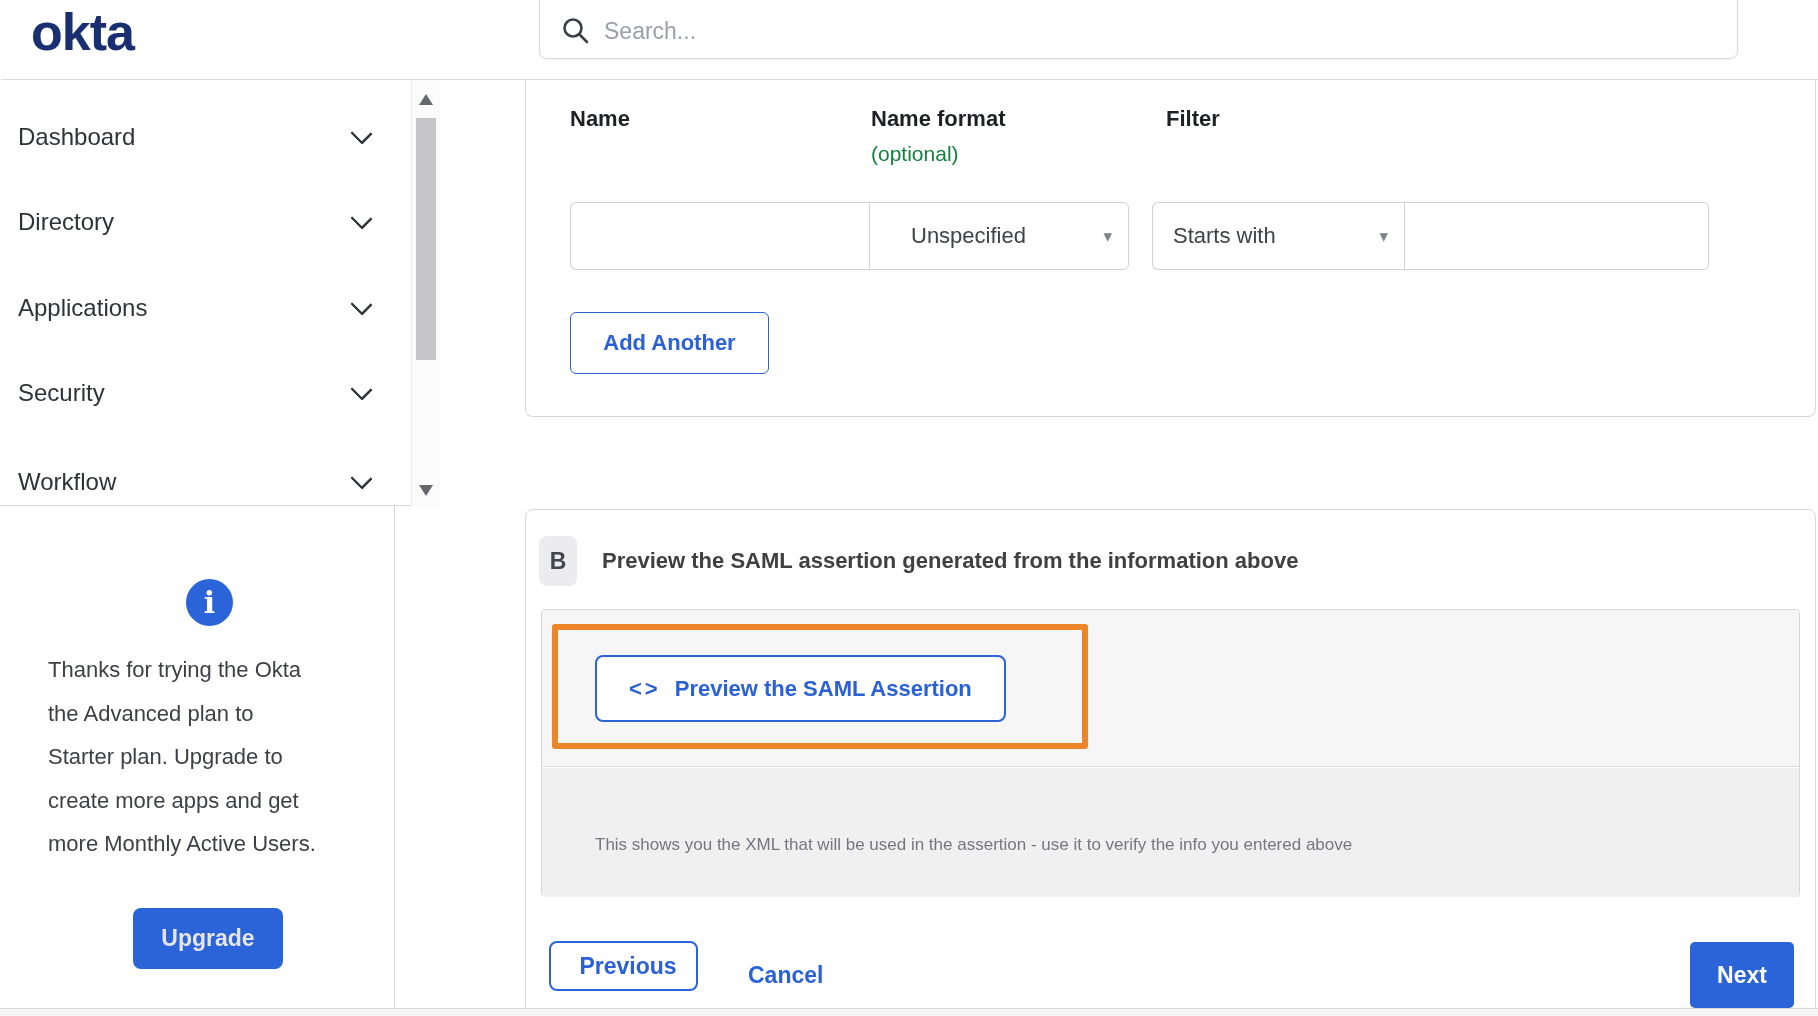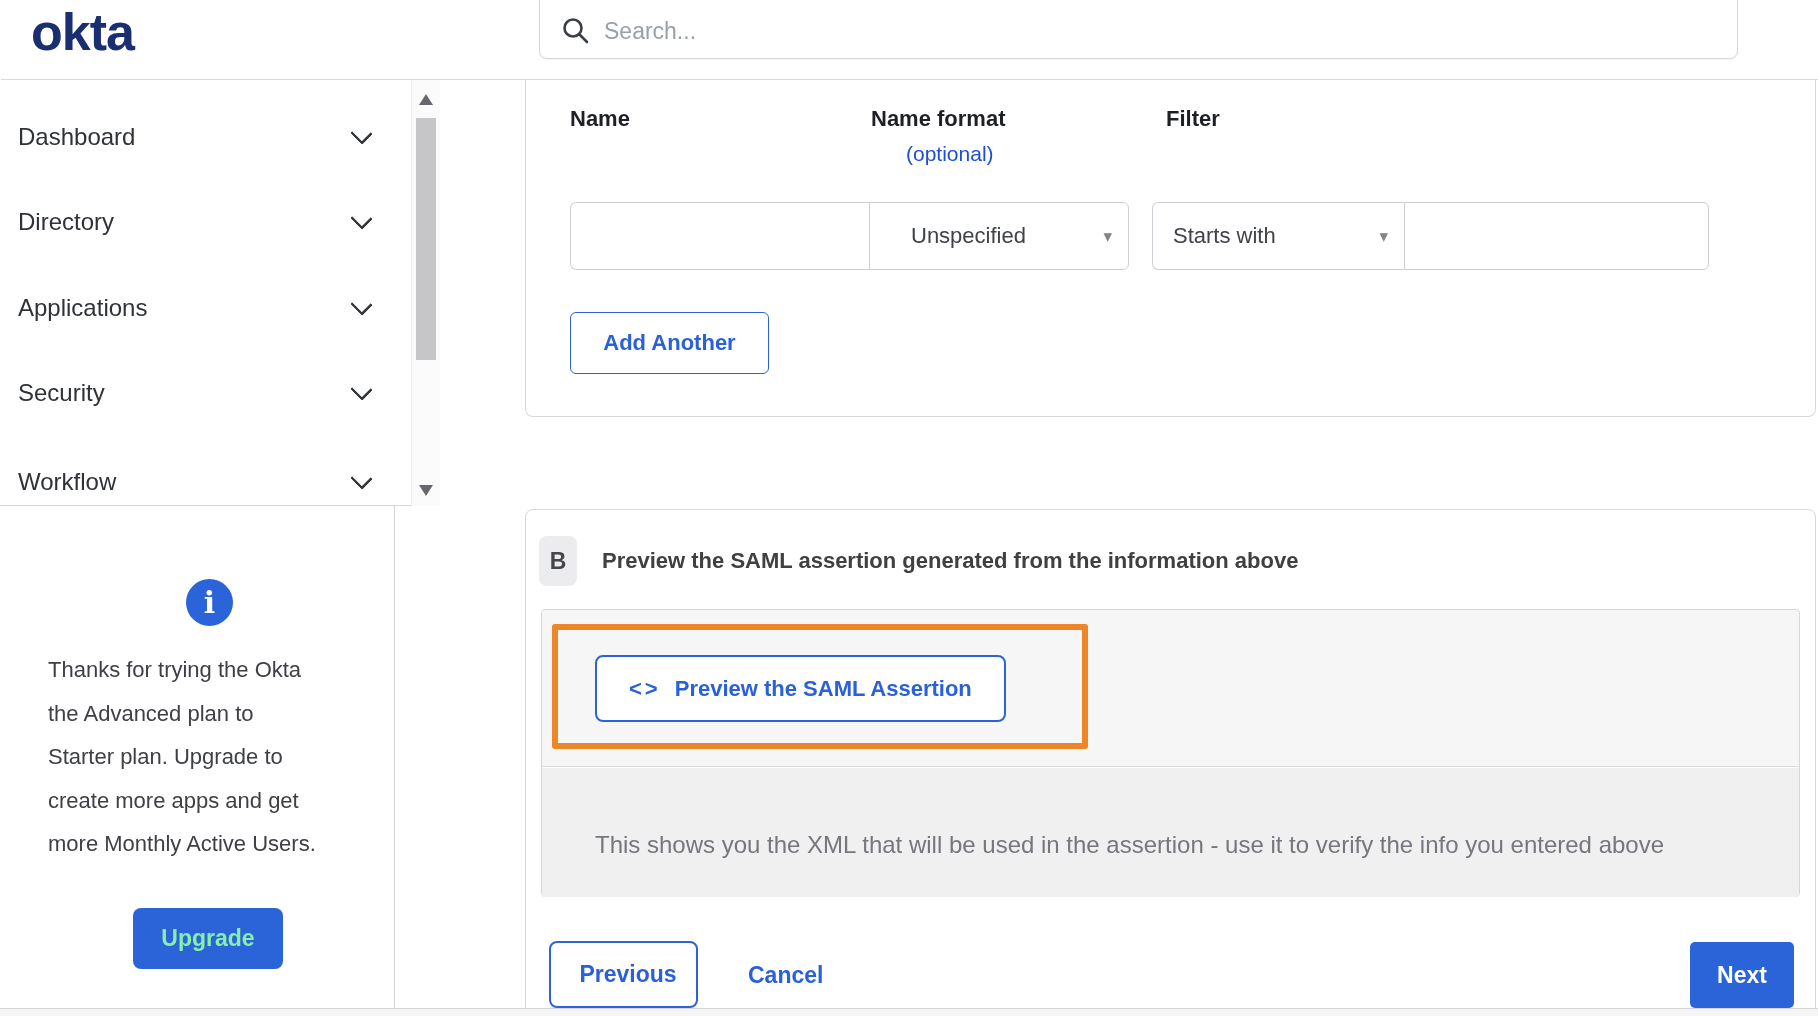--- a/index.html
+++ b/index.html
@@ -39,28 +39,28 @@
   .sbar .arr-up { top:14px; border-bottom:11px solid #66686d; }
   .sbar .arr-dn { bottom:10px; border-top:11px solid #66686d; }
   .sbar .thumb { position:absolute; left:4px; top:38px; width:20px; height:242px; background:#c6c6c9; }
   
   .info-badge { position:absolute; left:186px; top:499px; width:47px; height:47px; border-radius:50%;
                 background:var(--accent-fill,#2b63d9); color:#fff; display:flex; align-items:center;
                 justify-content:center; font-size:30px; font-weight:700; font-family:"DejaVu Serif", serif; }
   .thanks { position:absolute; left:48px; top:568px; width:350px; font-size:22px;
             line-height:43.5px; color:#3e4046; }
   .upgrade-btn { position:absolute; left:133px; top:828px; width:150px; height:61px;
-                 background:var(--accent-fill,#2b63d9); color:#86efac; font-size:23px; font-weight:700;
+                 background:var(--accent-fill,#2b63d9); color:#e5e5e5; font-size:23px; font-weight:700;
                  border:none; border-radius:8px; display:flex; align-items:center; justify-content:center;
                  cursor:pointer; font-family:"Liberation Sans", sans-serif; }
   
   .card1 { position:absolute; left:525px; top:80px; width:1291px; height:337px; background:#fff;
            border:1px solid #d8d8dc; border-top:none; border-radius:0 0 8px 8px; z-index:2; }
   .flabel { position:absolute; font-size:22px; font-weight:700; color:#1e2025; }
-  .fsub { position:absolute; font-size:21px; color:#1d4ed8;margin-left:35px; }
+  .fsub { position:absolute; font-size:21px; color:#15803d; }
   .tinput { position:absolute; top:122px; height:68px; background:#fff; border:1px solid #cfd0d5;
             font-size:22px; color:#3f4248; padding:0 16px; outline:none;
             font-family:"Liberation Sans", sans-serif; }
   .selbox { position:absolute; top:122px; height:68px; background:#fff; border:1px solid #cfd0d5;
             display:flex; align-items:center; justify-content:space-between;
             padding:0 16px 0 20px; font-size:22px; color:#3f4248; cursor:pointer; }
   .caret { font-size:17px; color:#808389; }
   .add-btn { position:absolute; left:44px; top:232px; width:199px; height:62px; background:#fff;
              border:1px solid var(--accent-fill,#2b63d9); border-radius:6px; color:var(--accent,#2a60d8);
              font-size:22px; font-weight:700; display:flex; align-items:center; justify-content:center;
@@ -78,22 +78,22 @@
                border-bottom:1px solid #dadade; border-radius:4px 4px 0 0; }
   .inner-bot { position:absolute; left:0; top:158px; width:100%; height:129px; background:#f0f0f1;
                border-radius:0 0 4px 4px; display:flex; align-items:center; }
   .preview-btn { position:absolute; left:53px; top:45px; height:67px; padding:0 32px;
                  background:#fff; border:2px solid var(--accent-fill,#2b63d9); border-radius:8px;
                  display:flex; align-items:center; gap:14px; color:var(--accent,#2a60d8);
                  font-size:22px; font-weight:700; cursor:pointer; font-family:"Liberation Sans", sans-serif; }
   .code-glyph { font-size:22px; font-weight:700; letter-spacing:3px; }
   .orange-box { position:absolute; left:10px; top:14px; width:536px; height:125px;
                 border:6px solid var(--orange,#ec8629); border-radius:3px; z-index:6; pointer-events:none; }
-  .hint-text { margin-left:53px; font-size:24px; color:#76767e;margin-top:25px; }
-  .prev-btn { position:absolute; left:23px; top:431px; width:149px; height:67px; background:#fff;
+  .hint-text { margin-left:53px; font-size:17px; color:#76767e;margin-top:25px; }
+  .prev-btn { position:absolute; left:23px; top:431px; width:149px; height:50px; background:#fff;
               border:2px solid var(--accent-fill,#2b63d9); border-radius:8px; color:var(--accent,#2a60d8);
               font-size:23px; font-weight:700; display:flex; align-items:center; justify-content:center;
               cursor:pointer; font-family:"Liberation Sans", sans-serif;padding-left:9px; }
   .cancel-link { position:absolute; left:222px; top:452px; font-size:23px; font-weight:700;
                  color:var(--accent,#2a60d8); cursor:pointer; }
   .next-btn { position:absolute; left:1164px; top:432px; width:104px; height:66px;
               background:var(--accent-fill,#2b63d9); border:none; border-radius:5px; color:#ffffff;
               font-size:23px; font-weight:700; display:flex; align-items:center; justify-content:center;
               cursor:pointer; font-family:"Liberation Sans", sans-serif; }
   

